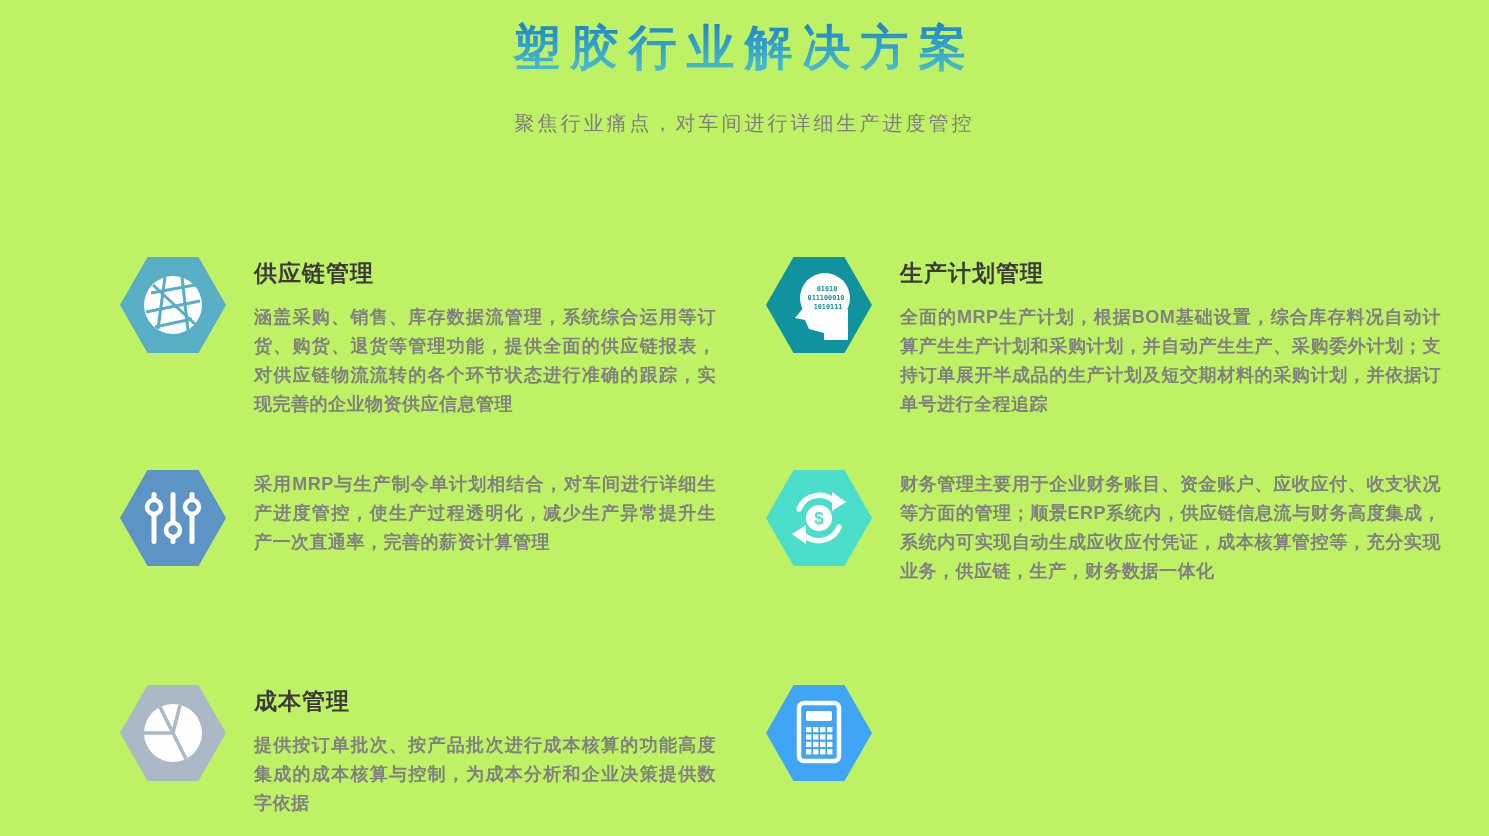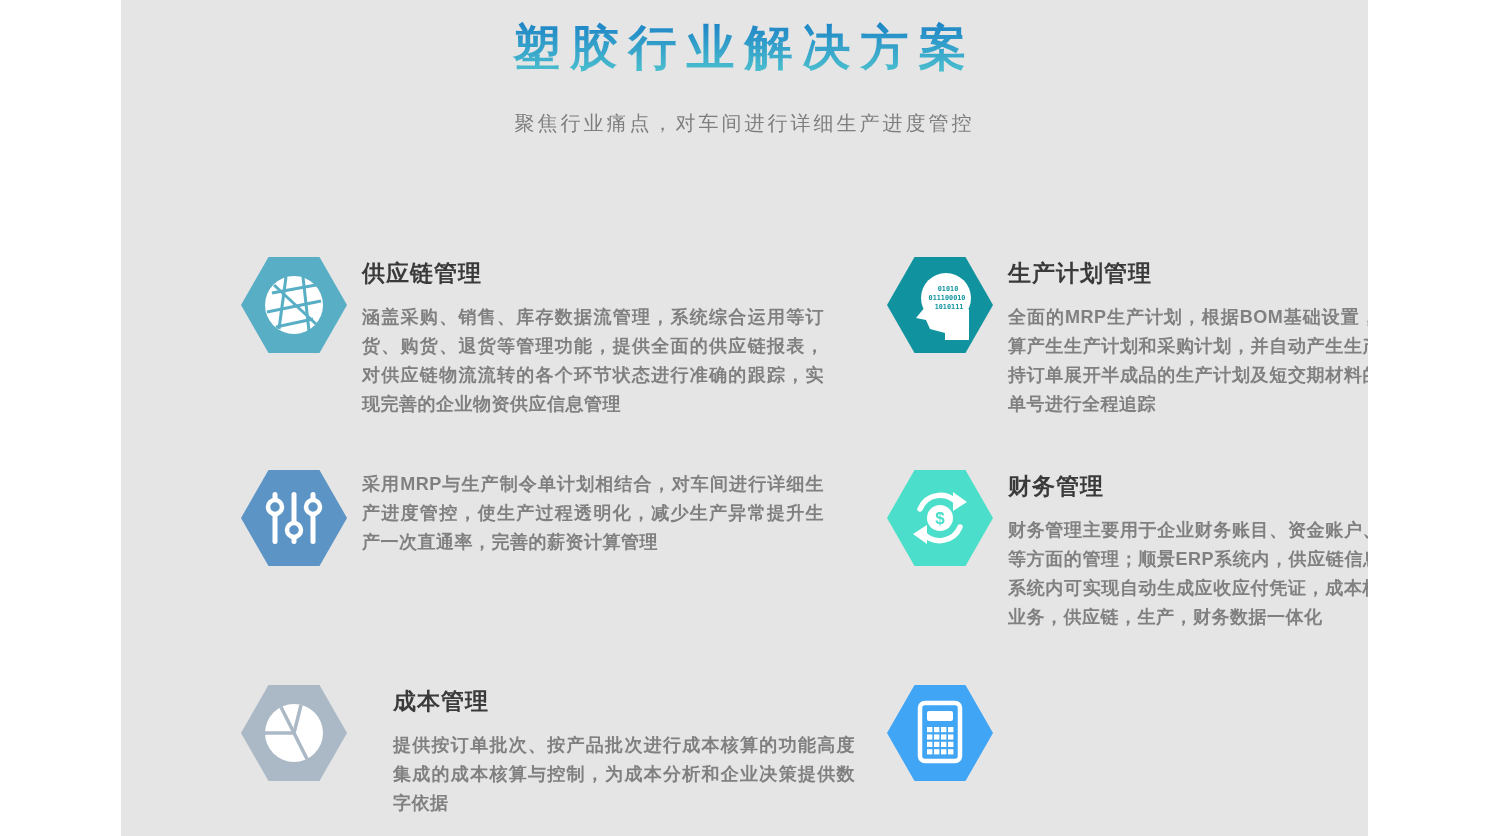--- a/index.html
+++ b/index.html
@@ -1,54 +1,54 @@
 <!DOCTYPE html>
 <html lang="zh"><head>
 <meta charset="utf-8">
 <style>
   * { margin:0; padding:0; box-sizing:border-box; }
   html,body { background:#ffffff; }
   body { font-family:"Liberation Sans","DejaVu Sans",sans-serif; }
   .page {
-    position:relative; width:1247px; height:836px;
-    background:#e5e5e5; overflow:hidden; margin:0 auto;
+    position:relative; width:1489px; height:836px;
+    background:#bef264; overflow:hidden; margin:0 auto;
   }
   .main-title {
     position:absolute; top:16px; left:0; width:100%;
     text-align:center; font-size:48px; font-weight:bold;
     letter-spacing:10px; color:#2593C7;
   }
   @supports ((-webkit-background-clip:text) or (background-clip:text)) {
     .main-title {
       background:linear-gradient(180deg,#1E85C6 10%,#4FC4CF 95%);
       -webkit-background-clip:text; background-clip:text;
       color:transparent;
     }
   }
   .subtitle {
     position:absolute; top:110px; left:0; width:100%;
     text-align:center; font-size:20px; letter-spacing:3px;
     color:#7E7E7E;
   }
   .feature { position:absolute; display:flex; align-items:flex-start; }
   .feature .hex-wrap { flex:0 0 106px; }
-  .feature .content { margin-left:15px; }
+  .feature .content { margin-left:28px; }
   .feature h3 {
     font-size:23px; font-weight:bold; color:#3A3A3A;
     letter-spacing:1px; line-height:28px; margin:2px 0 16px 0;
   }
   .feature p {
     font-size:18px; font-weight:600; color:#808080;
     line-height:29px; letter-spacing:0.5px; text-align:justify;
   }
   .col-left  { left:120px; }
   .col-right { left:766px; }
   .row-1 { top:257px; }
   .row-2 { top:470px; }
-  .row-3 { top:685px;gap:31px; }
+  .row-3 { top:685px; }
   .col-left  .content { width:462px; }
   .col-right .content { width:541px; }
   .binary-text {
     font-family:"DejaVu Sans Mono","Liberation Mono",monospace;
     font-size:6.8px; font-weight:bold;
   }
   .dollar-text { font-family:"Liberation Sans",sans-serif; font-size:17px; font-weight:bold; }
 </style>
 </head>
 <body>
@@ -129,21 +129,20 @@
         </g>
         <g fill="#ffffff">
           <polygon points="66,22 80,32 66,41"></polygon>
           <polygon points="40,74 26,64 40,55"></polygon>
           <circle cx="53" cy="48" r="13"></circle>
         </g>
         <text class="dollar-text" x="53" y="54" text-anchor="middle" fill="#4BDFCB">$</text>
       </svg>
     </div>
     <div class="content">
-      <h3>财务管理</h3>
       <p>财务管理主要用于企业财务账目、资金账户、应收应付、收支状况等方面的管理；顺景ERP系统内，供应链信息流与财务高度集成，系统内可实现自动生成应收应付凭证，成本核算管控等，充分实现业务，供应链，生产，财务数据一体化</p>
     </div>
   </div>
 
   <div class="feature col-left row-3">
     <div class="hex-wrap">
       <svg width="106" height="96" viewBox="0 0 106 96">
         <polygon points="27.5,0 78.5,0 106,48 78.5,96 27.5,96 0,48" fill="#ABB9C6"></polygon>
         <circle cx="53" cy="48" r="29" fill="#ffffff"></circle>
         <g fill="none" stroke-width="3.5" stroke="#ABB9C6">

